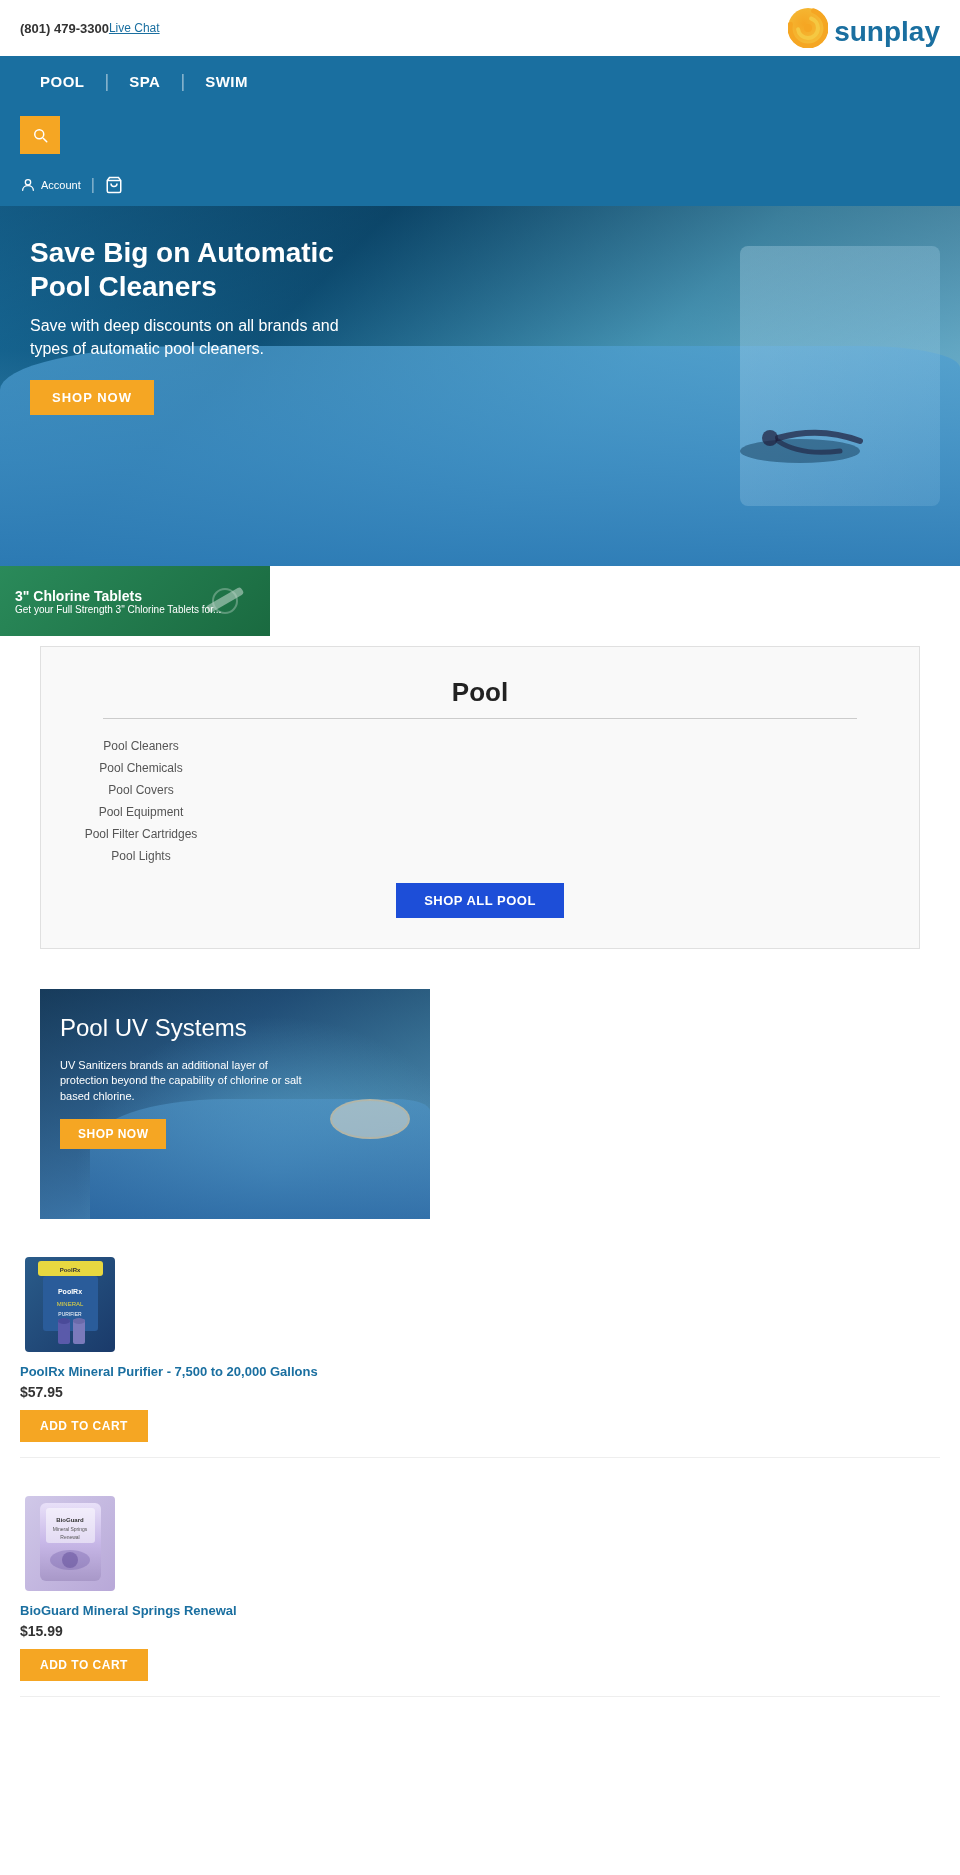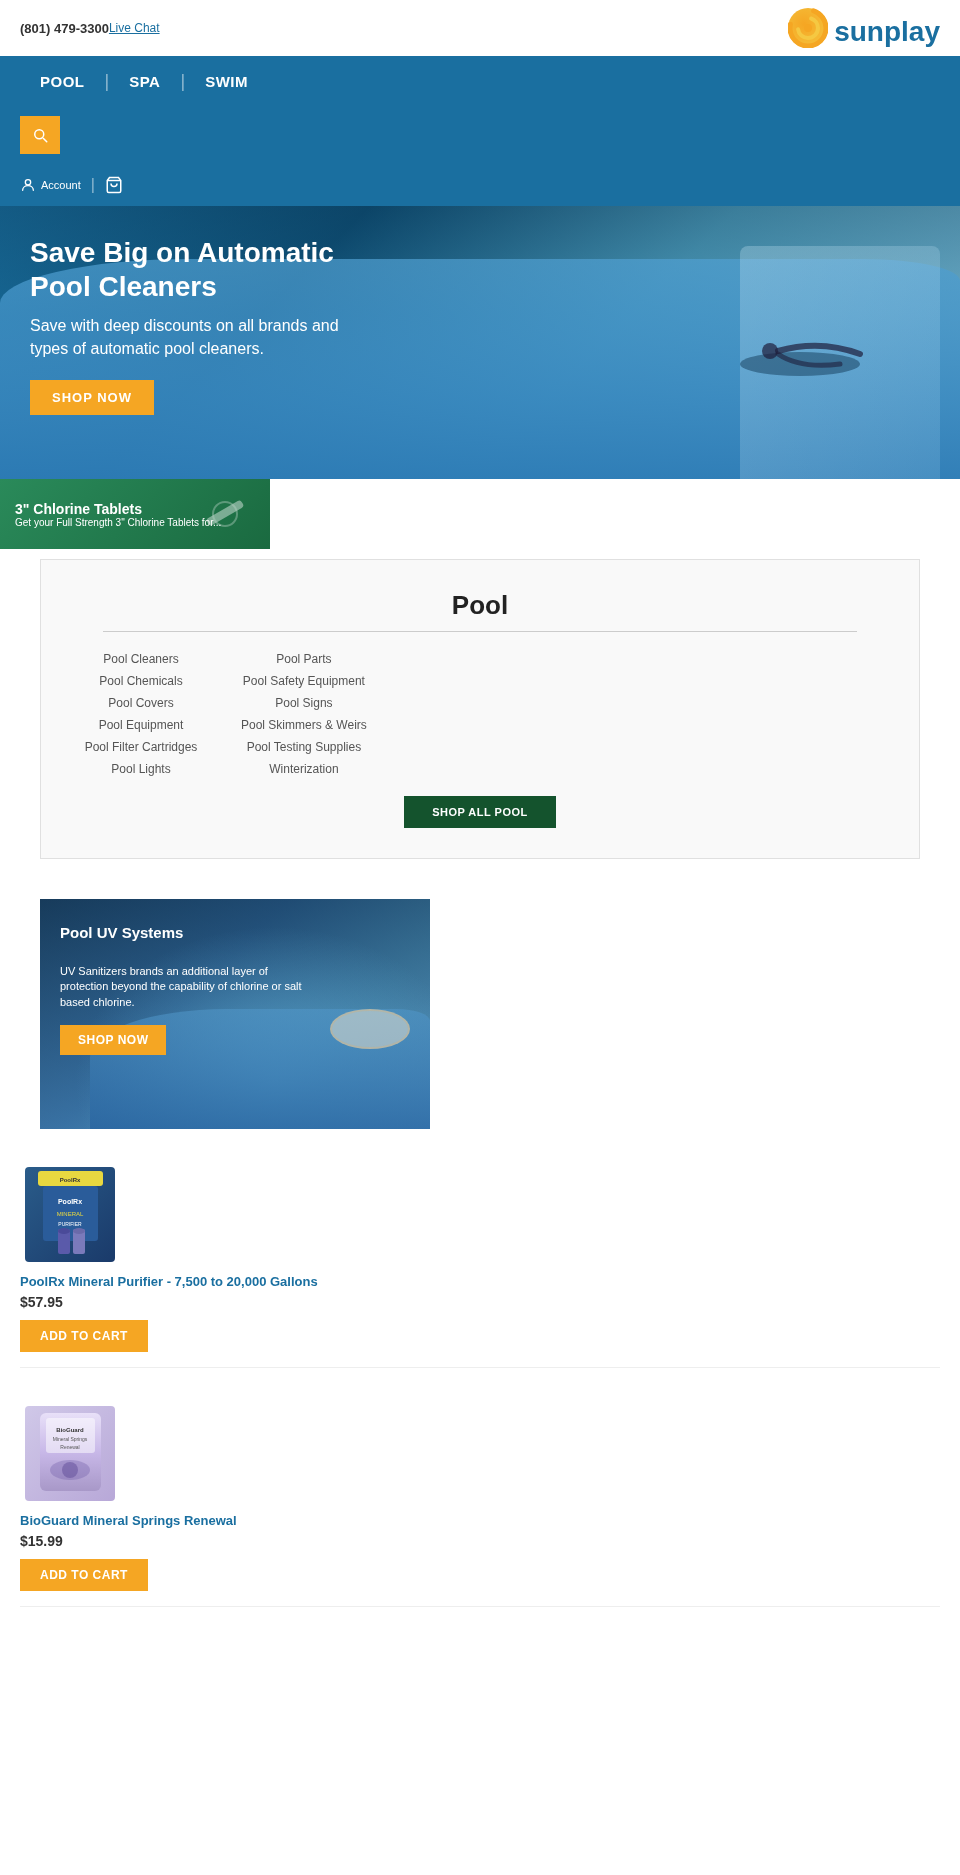--- a/index.html
+++ b/index.html
@@ -92,21 +92,21 @@
       color: #fff;
       font-size: 11px;
       cursor: pointer;
     }
     .account-divider { color: #fff; opacity: 0.5; }
 
     
     .hero-banner {
       position: relative;
       width: 100%;
-      height: 273px;
+      height: 360px;
       background: linear-gradient(135deg, #1a6fa0 0%, #0d4a70 30%, #5ba8c4 60%, #7dbfd8 80%, #a8d5e2 100%);
       overflow: hidden;
     }
     .hero-pool-bg {
       position: absolute;
       inset: 0;
       background: 
         linear-gradient(180deg, rgba(10,60,90,0.4) 0%, rgba(20,100,140,0.3) 40%, rgba(80,160,200,0.5) 70%, rgba(120,180,210,0.6) 100%);
     }
     .hero-content {
@@ -177,25 +177,25 @@
       min-width: 160px;
       padding: 0 20px;
     }
     .pool-link {
       font-size: 12px;
       color: #555;
       cursor: pointer;
       text-decoration: none;
     }
     .shop-all-btn {
-      background: #14532d;
+      background: #1d4ed8;
       color: #fff;
       border: none;
       padding: 10px 28px;
-      font-size: 11px;
+      font-size: 13px;
       font-weight: bold;
       cursor: pointer;
       letter-spacing: 0.5px;
     }
 
     
     .uv-banner {
       position: relative;
       width: 390px;
       height: 230px;
@@ -210,21 +210,21 @@
         radial-gradient(ellipse at 60% 80%, rgba(100,180,220,0.6) 0%, transparent 60%),
         linear-gradient(180deg, rgba(20,60,90,0.5) 0%, rgba(80,150,200,0.4) 100%);
     }
     .uv-content {
       position: absolute;
       top: 25px;
       left: 20px;
       color: #fff;
       max-width: 250px;
     }
-    .uv-title { font-size: 15px; font-weight: bold; margin-bottom: 23px; }
+    .uv-title { font-size: 24px; font-weight: normal; margin-bottom: 16px; }
     .uv-subtitle { font-size: 11px; line-height: 1.4; margin-bottom: 15px; }
     .uv-btn {
       background: #f5a623;
       color: #fff;
       border: none;
       padding: 8px 18px;
       font-size: 12px;
       font-weight: bold;
       cursor: pointer;
       letter-spacing: 0.5px;
@@ -407,28 +407,20 @@
     <hr class="section-divider">
     <div class="pool-links-grid">
       <div class="pool-links-col">
         <a class="pool-link">Pool Cleaners</a>
         <a class="pool-link">Pool Chemicals</a>
         <a class="pool-link">Pool Covers</a>
         <a class="pool-link">Pool Equipment</a>
         <a class="pool-link">Pool Filter Cartridges</a>
         <a class="pool-link">Pool Lights</a>
       </div>
-      <div class="pool-links-col">
-        <a class="pool-link">Pool Parts</a>
-        <a class="pool-link">Pool Safety Equipment</a>
-        <a class="pool-link">Pool Signs</a>
-        <a class="pool-link">Pool Skimmers &amp; Weirs</a>
-        <a class="pool-link">Pool Testing Supplies</a>
-        <a class="pool-link">Winterization</a>
-      </div>
     </div>
     <button class="shop-all-btn">SHOP ALL POOL</button>
   </div>
 </div>
 
 <div style="padding: 10px 20px 0;">
   <div class="uv-banner">
     <div class="uv-pool-visual"></div>
 
     <div style="position:absolute;bottom:0;left:50px;right:0;height:120px;background:linear-gradient(180deg,rgba(80,150,200,0.6),rgba(40,100,160,0.8));border-radius:40% 10% 0 0;"></div>

